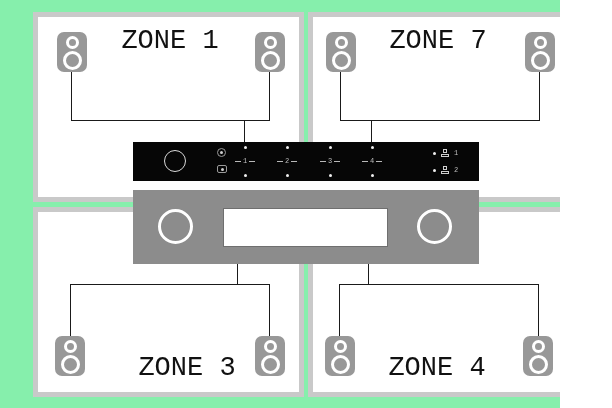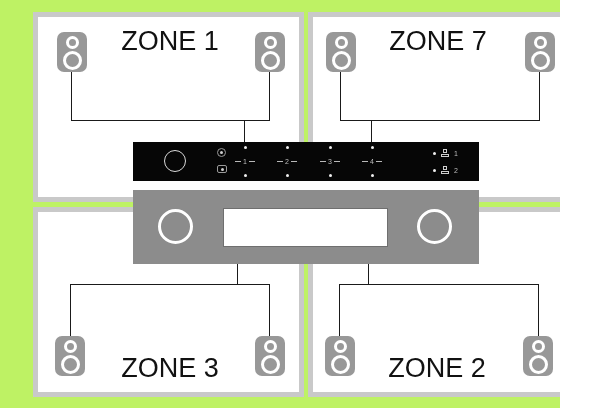--- a/index.html
+++ b/index.html
@@ -1,30 +1,30 @@
 <!DOCTYPE html>
 <html><head>
 <meta charset="utf-8">
 <style>
   html,body{margin:0;padding:0;background:#fff;}
-  #stage{position:relative;width:560px;height:408px;background:#bef264;overflow:hidden;
-         font-family:Liberation Sans, sans-serif;}
+  #stage{position:relative;width:560px;height:408px;background:#86efac;overflow:hidden;
+         font-family:Liberation Mono, monospace;}
 
   
   .room{position:absolute;border:5px solid #c9c9c9;background:#fff;box-sizing:border-box;}
   #room-z1{left:33px;top:12px;width:271px;height:190px;}
   #room-z2{left:308px;top:12px;width:270px;height:190px;}
   #room-z3{left:33px;top:207px;width:271px;height:190px;}
   #room-z4{left:308px;top:207px;width:270px;height:190px;}
 
   .zone-label{position:absolute;width:170px;text-align:center;font-size:27px;color:#111;
               letter-spacing:0;white-space:nowrap;}
   #label-z1{left:85px;top:26px;}
   #label-z2{left:353px;top:26px;}
-  #label-z3{left:85px;top:353px;}
+  #label-z3{left:102px;top:353px;}
   #label-z4{left:352px;top:353px;}
 
   
   .speaker{position:absolute;width:30px;height:40px;background:#989898;border-radius:7px;
            display:flex;flex-direction:column;align-items:center;justify-content:flex-start;
            padding-top:4px;box-sizing:border-box;}
   .tweeter{width:7px;height:7px;border:3px solid #fff;border-radius:50%;background:transparent;}
   .woofer{width:13px;height:13px;border:3px solid #fff;border-radius:50%;background:transparent;margin-top:2px;}
   #spk-1a{left:57px;top:32px;} #spk-1b{left:255px;top:32px;}
   #spk-2a{left:326px;top:32px;} #spk-2b{left:525px;top:32px;}
@@ -86,21 +86,21 @@
 <div id="stage">
 
   <div class="room" id="room-z1"></div>
   <div class="room" id="room-z2"></div>
   <div class="room" id="room-z3"></div>
   <div class="room" id="room-z4"></div>
 
   <div class="zone-label" id="label-z1">ZONE 1</div>
   <div class="zone-label" id="label-z2">ZONE 7</div>
   <div class="zone-label" id="label-z3">ZONE 3</div>
-  <div class="zone-label" id="label-z4">ZONE 2</div>
+  <div class="zone-label" id="label-z4">ZONE 4</div>
 
   <div class="wire v" id="w1-l"></div>
   <div class="wire v" id="w1-r"></div>
   <div class="wire h" id="w1-h"></div>
   <div class="wire v" id="w1-d"></div>
 
   <div class="wire v" id="w2-l"></div>
   <div class="wire v" id="w2-r"></div>
   <div class="wire h" id="w2-h"></div>
   <div class="wire v" id="w2-d"></div>

